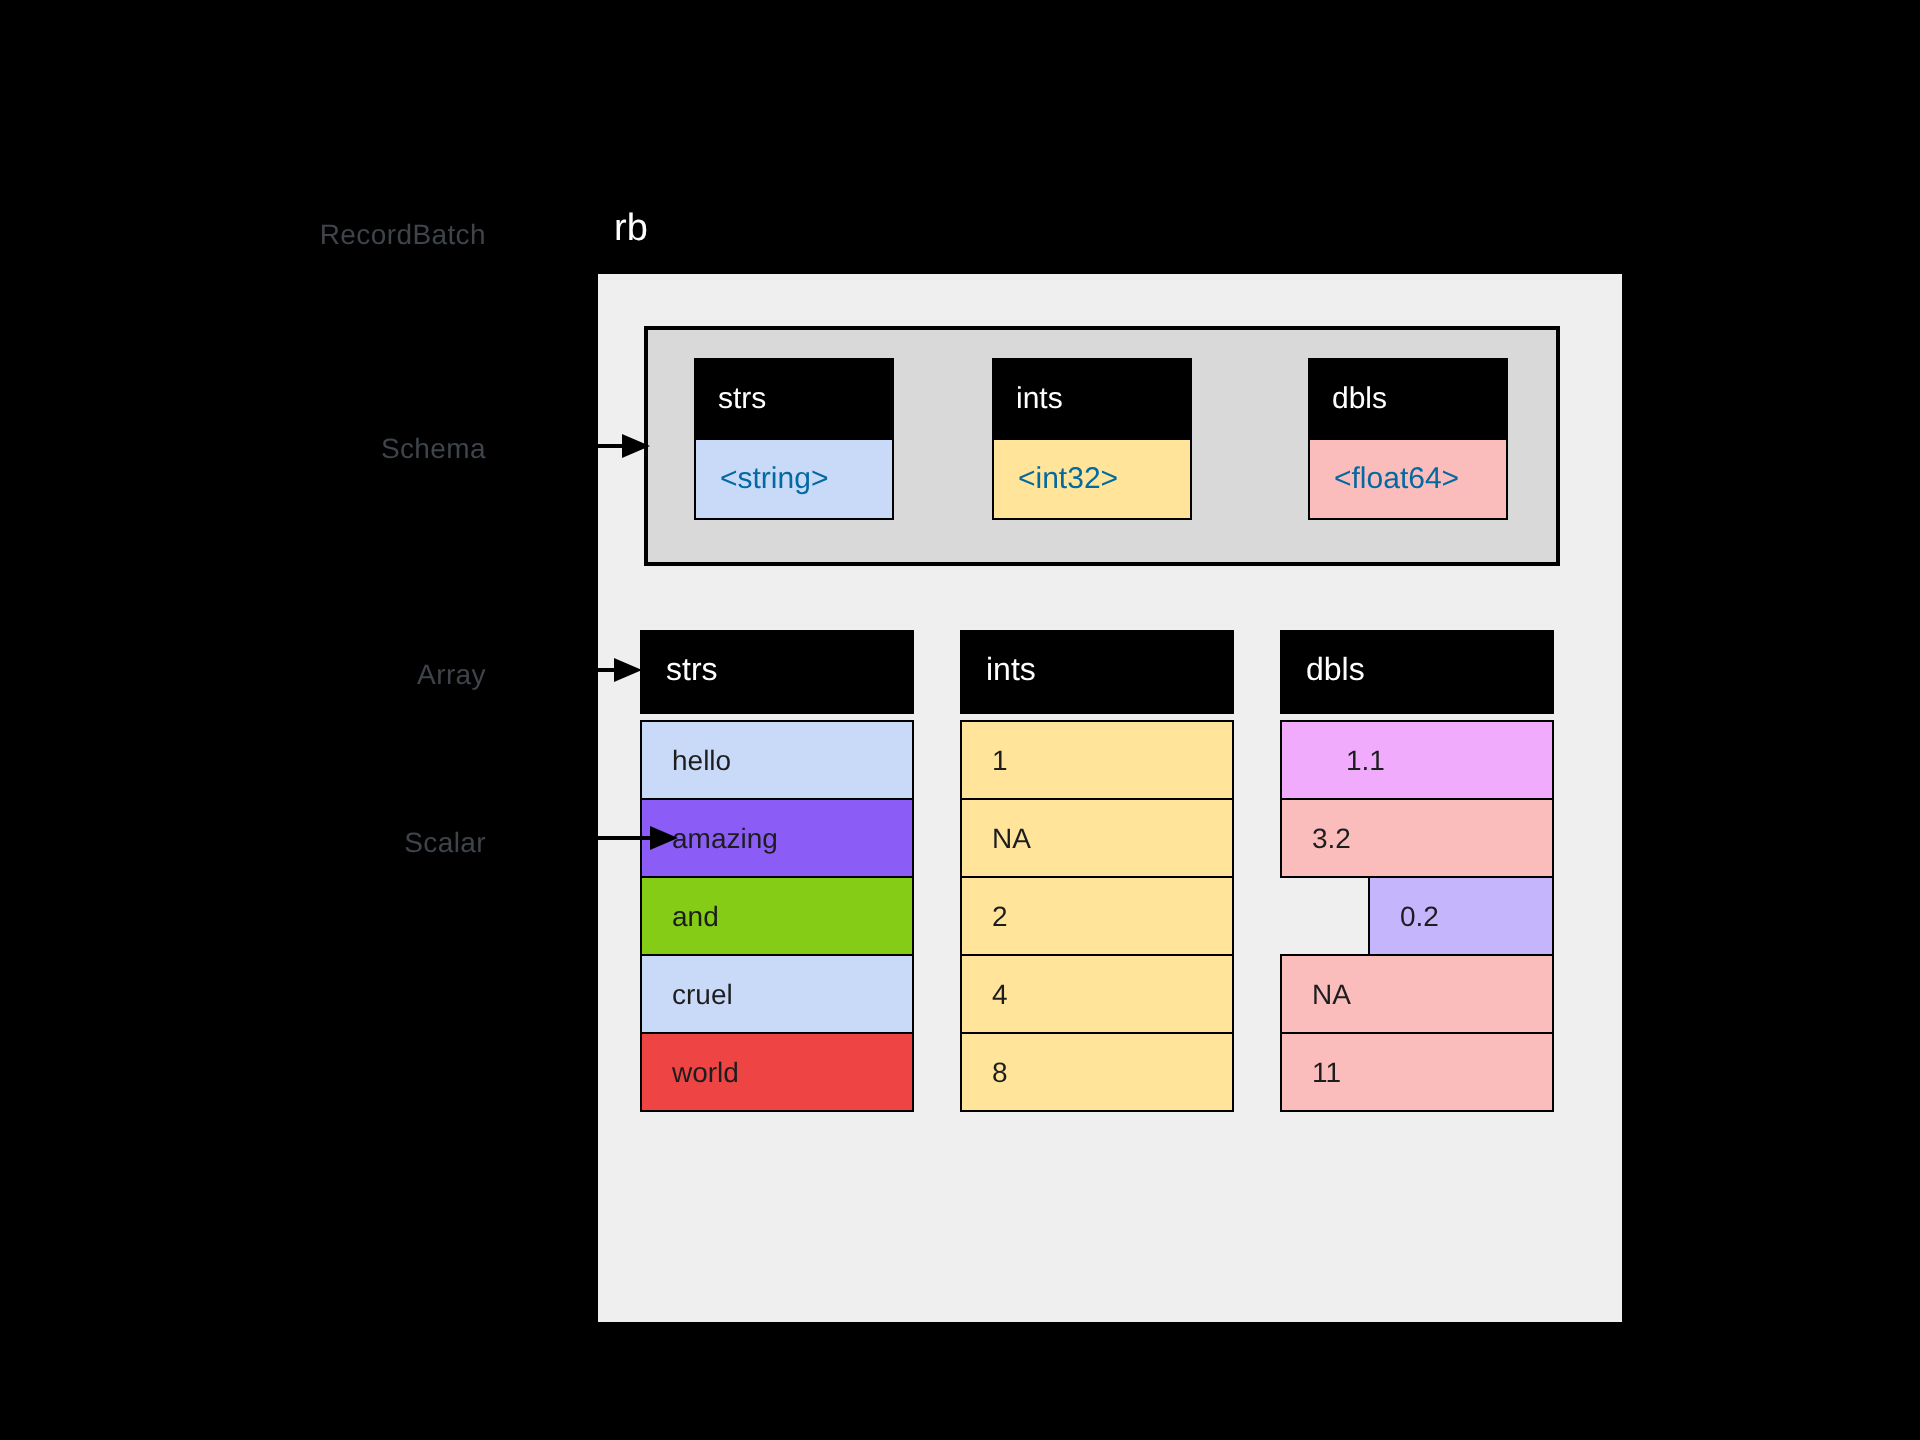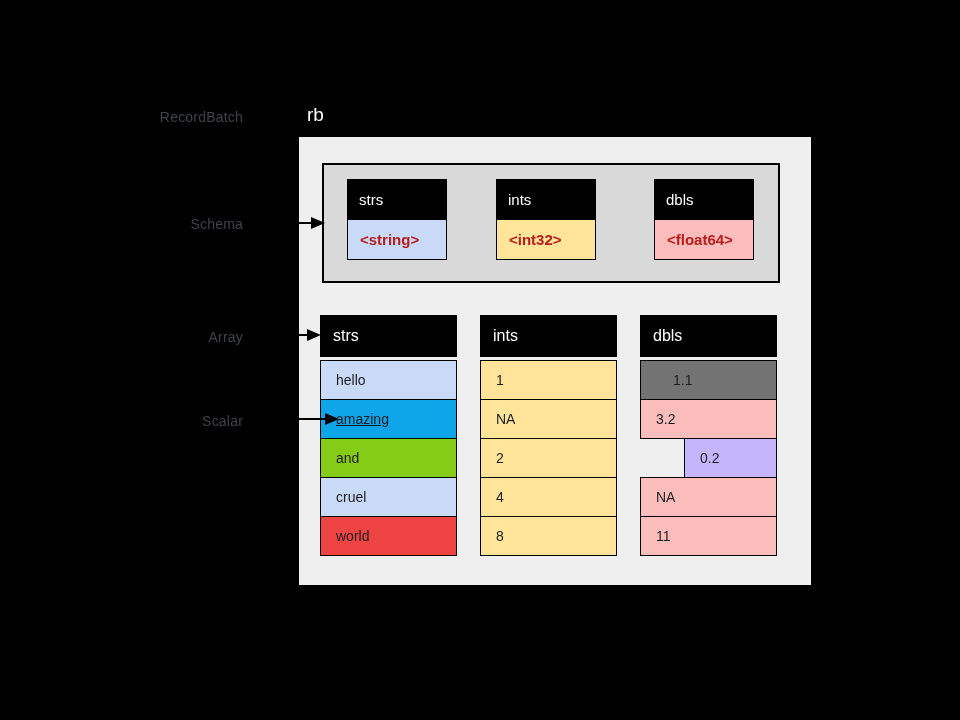--- a/index.html
+++ b/index.html
@@ -15,38 +15,38 @@
   .lbl-recordbatch{top:107px;}
   .lbl-schema{top:214px;}
   .lbl-array{top:327px;}
   .lbl-scalar{top:411px;}
   
   .rb-title{
     position:absolute;left:307px;top:104px;color:#fff;font-size:19px;line-height:22px;
   }
   
   .panel{
-    position:absolute;left:299px;top:137px;width:512px;height:448px;
+    position:absolute;left:299px;top:137px;width:512px;height:524px;
     background:#efefef;
   }
   
   .schema-box{
     position:absolute;left:23px;top:26px;width:458px;height:120px;
     background:#d9d9d9;border:2px solid #000;box-sizing:border-box;
   }
   .schema-field{position:absolute;top:14px;width:100px;}
   .sf-0{left:23px;} .sf-1{left:172px;} .sf-2{left:330px;}
   .field-header{
     height:40px;background:#000;color:#fff;font-size:15px;
     display:flex;align-items:center;padding-left:12px;box-sizing:border-box;
   }
   .field-body{
     height:41px;border:1px solid #000;box-sizing:border-box;
     display:flex;align-items:center;padding-left:12px;
-    color:#b91c1c;font-size:15px;font-weight:bold;
+    color:#0369a1;font-size:15px;
   }
   
   .array-col{position:absolute;top:178px;width:137px;}
   .col-0{left:21px;} .col-1{left:181px;} .col-2{left:341px;}
   .col-header{
     height:42px;background:#000;color:#fff;font-size:16px;
     display:flex;align-items:center;padding-left:13px;box-sizing:border-box;
   }
   .col-cells{margin-top:3px;}
   .cell{
@@ -87,42 +87,42 @@
       <div class="schema-field sf-2">
         <div class="field-header">dbls</div>
         <div class="field-body" style="background-color: rgb(251, 188, 188);">&lt;float64&gt;</div>
       </div>
     </div>
 
     <div class="array-col col-0">
       <div class="col-header">strs</div>
       <div class="col-cells">
         <div class="cell" style="background-color: rgb(201, 218, 248);">hello</div>
-        <div class="cell" style="background-color: #0ea5e9; text-decoration: underline;">amazing</div>
+        <div class="cell" style="background-color: #8b5cf6;">amazing</div>
         <div class="cell" style="background-color: #84cc16;">and</div>
         <div class="cell" style="background-color: rgb(201, 218, 248);">cruel</div>
         <div class="cell" style="background-color: #ef4444;">world</div>
       </div>
     </div>
 
     <div class="array-col col-1">
       <div class="col-header">ints</div>
       <div class="col-cells">
         <div class="cell" style="background-color: rgb(255, 228, 154);">1</div>
         <div class="cell" style="background-color: rgb(255, 228, 154);">NA</div>
         <div class="cell" style="background-color: rgb(255, 228, 154);">2</div>
         <div class="cell" style="background-color: rgb(255, 228, 154);">4</div>
         <div class="cell" style="background-color: rgb(255, 228, 154);">8</div>
       </div>
     </div>
 
     <div class="array-col col-2">
       <div class="col-header">dbls</div>
       <div class="col-cells">
-        <div class="cell" style="background-color: #737373; padding-left: 32px;">1.1</div>
+        <div class="cell" style="background-color: #f0abfc; padding-left: 32px;">1.1</div>
         <div class="cell" style="background-color: rgb(251, 188, 188);">3.2</div>
         <div class="cell" style="background-color: #c4b5fd; margin-left: 44px;">0.2</div>
         <div class="cell" style="background-color: rgb(251, 188, 188);">NA</div>
         <div class="cell" style="background-color: rgb(251, 188, 188);">11</div>
       </div>
     </div>
 
   </div>
 
   <svg class="arrow arrow-schema" width="80" height="14" viewBox="0 0 80 14">

